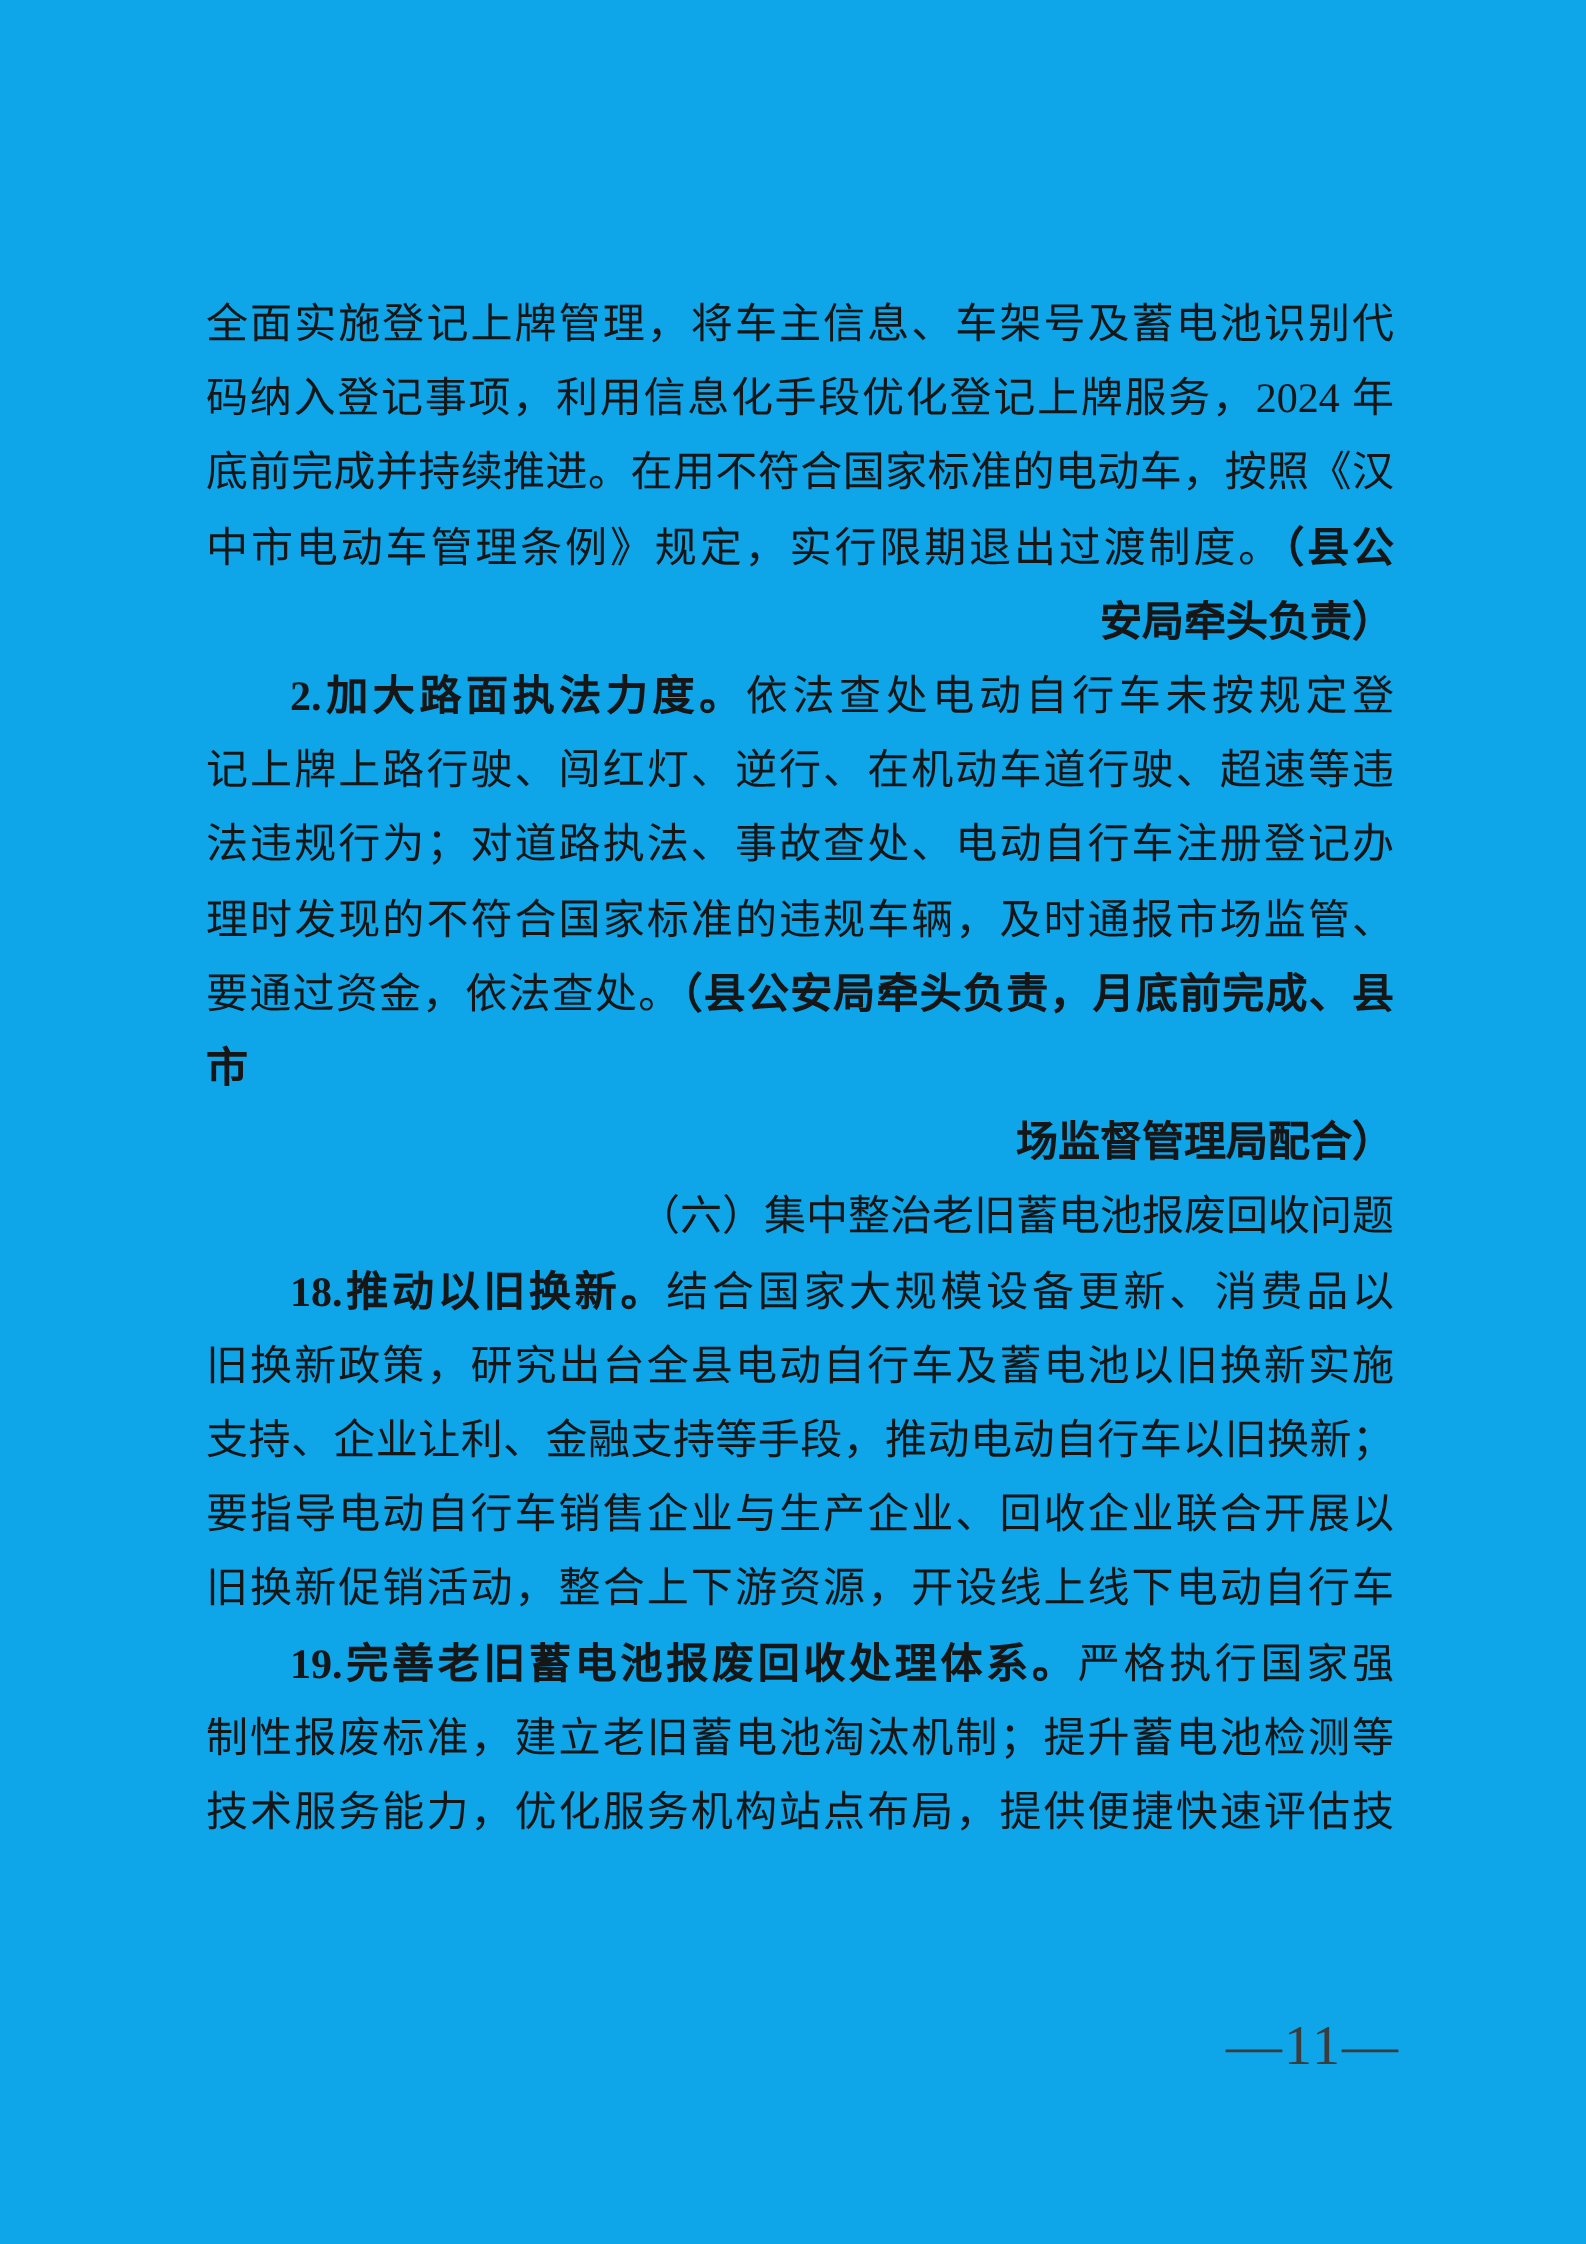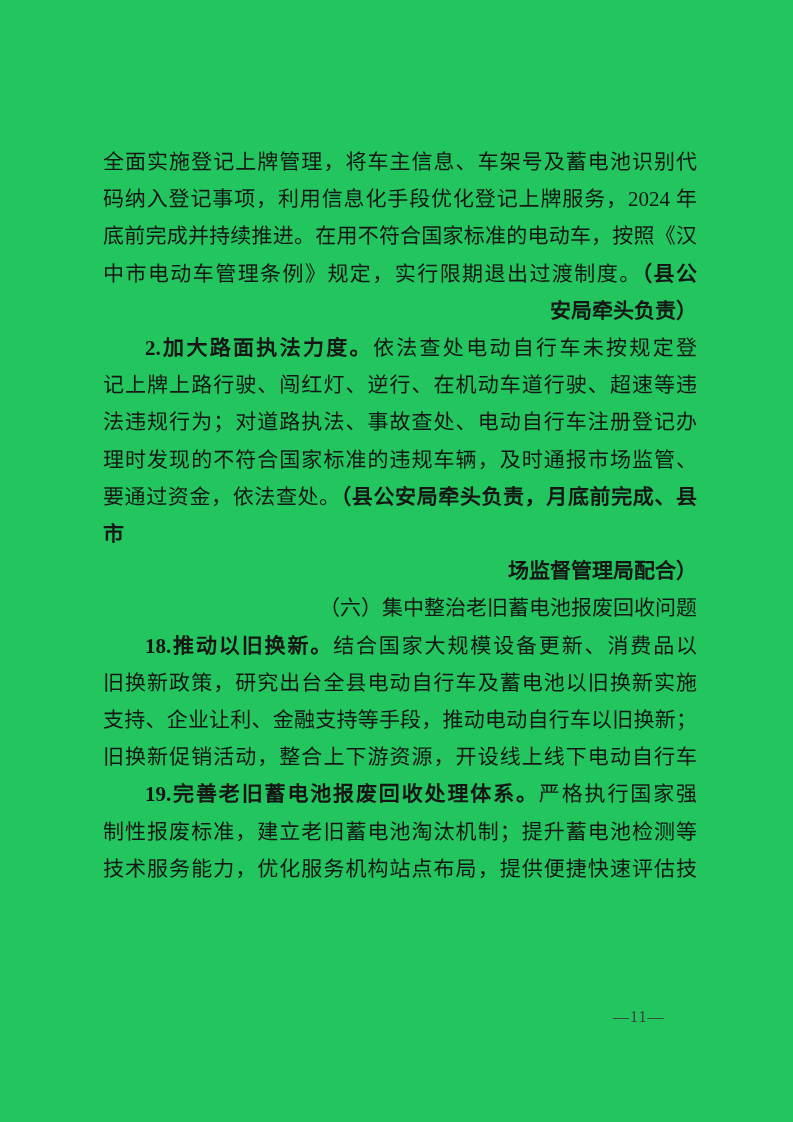--- a/index.html
+++ b/index.html
@@ -10,21 +10,21 @@
   body {
     width: 793px;
     height: 1122px;
     position: relative;
     font-family: "Liberation Serif", "DejaVu Serif", serif;
     overflow: hidden;
   }
   .page {
     position: absolute;
     inset: 0;
-    background: #22c55e;
+    background: #0ea5e9;
   }
   .text-block {
     position: absolute;
     left: 103px;
     top: 144px;
     width: 594px;
     color: #161616;
     font-size: 21px;
     line-height: 37.2px;
   }
@@ -41,21 +41,21 @@
   }
   .reg { font-weight: 400; }
   .bold {
     font-weight: 700;
     font-family: Liberation Serif, serif;
   }
   .footer {
     position: absolute;
     left: 613px;
     top: 1008px;
-    font-size: 16px;
+    font-size: 28px;
     letter-spacing: 1px;
     color: #3c3c3c;
     font-family: "Liberation Serif", "DejaVu Serif", serif;
   }
 </style>
 </head>
 <body>
 
 <div class="page">
 
@@ -75,20 +75,21 @@
         <div class="line just"><span class="reg">要通过资金，依法查处。</span><span class="bold">（县公安局牵头负责，月底前完成、县市</span></div>
         <div class="line"><span class="bold">场监督管理局配合）</span></div>
       </div>
       <div class="para">
         <div class="line ind"><span class="reg">（六）集中整治老旧蓄电池报废回收问题</span></div>
       </div>
       <div class="para">
         <div class="line just ind"><span class="bold">18.推动以旧换新。</span><span class="reg">结合国家大规模设备更新、消费品以</span></div>
         <div class="line just"><span class="reg">旧换新政策，研究出台全县电动自行车及蓄电池以旧换新实施</span></div>
         <div class="line just"><span class="reg">支持、企业让利、金融支持等手段，推动电动自行车以旧换新；</span></div>
+        <div class="line just"><span class="reg">要指导电动自行车销售企业与生产企业、回收企业联合开展以</span></div>
         <div class="line just"><span class="reg">旧换新促销活动，整合上下游资源，开设线上线下电动自行车</span></div>
       </div>
       <div class="para">
         <div class="line just ind"><span class="bold">19.完善老旧蓄电池报废回收处理体系。</span><span class="reg">严格执行国家强</span></div>
         <div class="line just"><span class="reg">制性报废标准，建立老旧蓄电池淘汰机制；提升蓄电池检测等</span></div>
         <div class="line just"><span class="reg">技术服务能力，优化服务机构站点布局，提供便捷快速评估技</span></div>
       </div>
     </main>
 
   <div class="footer">

